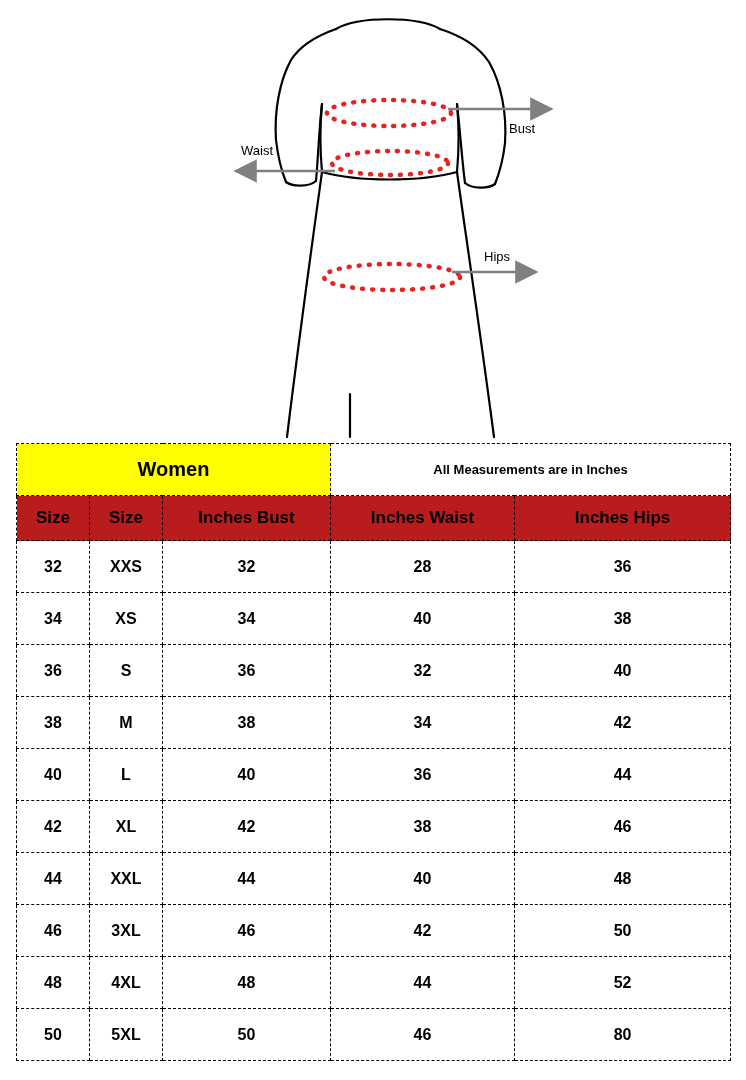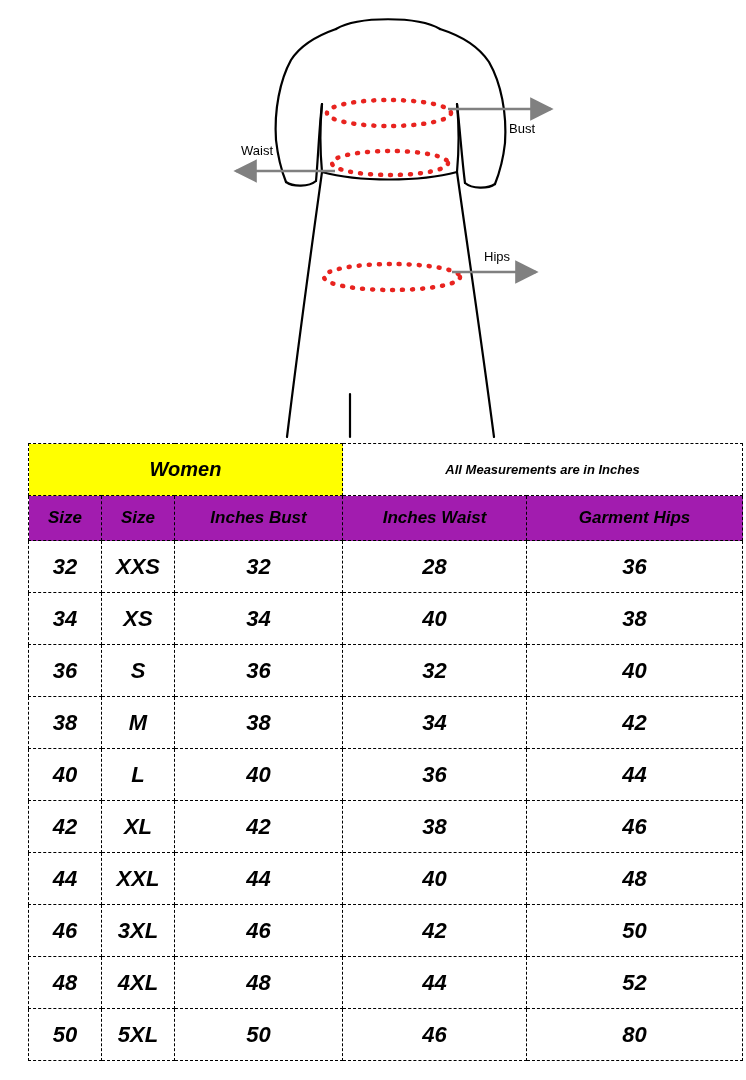--- a/index.html
+++ b/index.html
@@ -23,24 +23,23 @@
     height: 440px;
     padding-left: 28px;
   }
   #illustration svg {
     display: block;
   }
 
   
   #size-table-wrap {
     position: absolute;
-    left: 28px;
+    left: 16px;
     top: 443px;
     width: 714px;
-    font-style: italic;
   }
   table.size-table {
     border-collapse: collapse;
     width: 714px;
     table-layout: fixed;
   }
   table.size-table td {
     border: 1px dashed #000000;
     text-align: center;
     font-weight: bold;
@@ -57,26 +56,26 @@
 
   td.title-women {
     background: #ffff00;
     font-size: 20px;
   }
   td.title-measure {
     background: #ffffff;
     font-size: 13px;
   }
   tr.head-row td {
-    background: #a21caf;
+    background: #b91c1c;
     font-size: 17px;
     height: 44px;
   }
   tr.data-row td {
-    font-size: 22px;
+    font-size: 16px;
     height: 51px;
     background: #ffffff;
   }
 </style>
 </head>
 <body>
 
 <div id="illustration">
   <svg width="746" height="440" viewBox="0 0 746 440" xmlns="http://www.w3.org/2000/svg">
 
@@ -152,21 +151,21 @@
     <tbody>
       <tr>
         <td class="title-women" colspan="3">Women</td>
         <td class="title-measure" colspan="2">All Measurements are in Inches</td>
       </tr>
       <tr class="head-row">
         <td>Size</td>
         <td>Size</td>
         <td>Inches Bust</td>
         <td>Inches Waist</td>
-        <td>Garment Hips</td>
+        <td>Inches Hips</td>
       </tr>
 
       <tr class="data-row">
         <td>32</td>
         <td>XXS</td>
         <td>32</td>
         <td>28</td>
         <td>36</td>
       </tr>
       <tr class="data-row">

